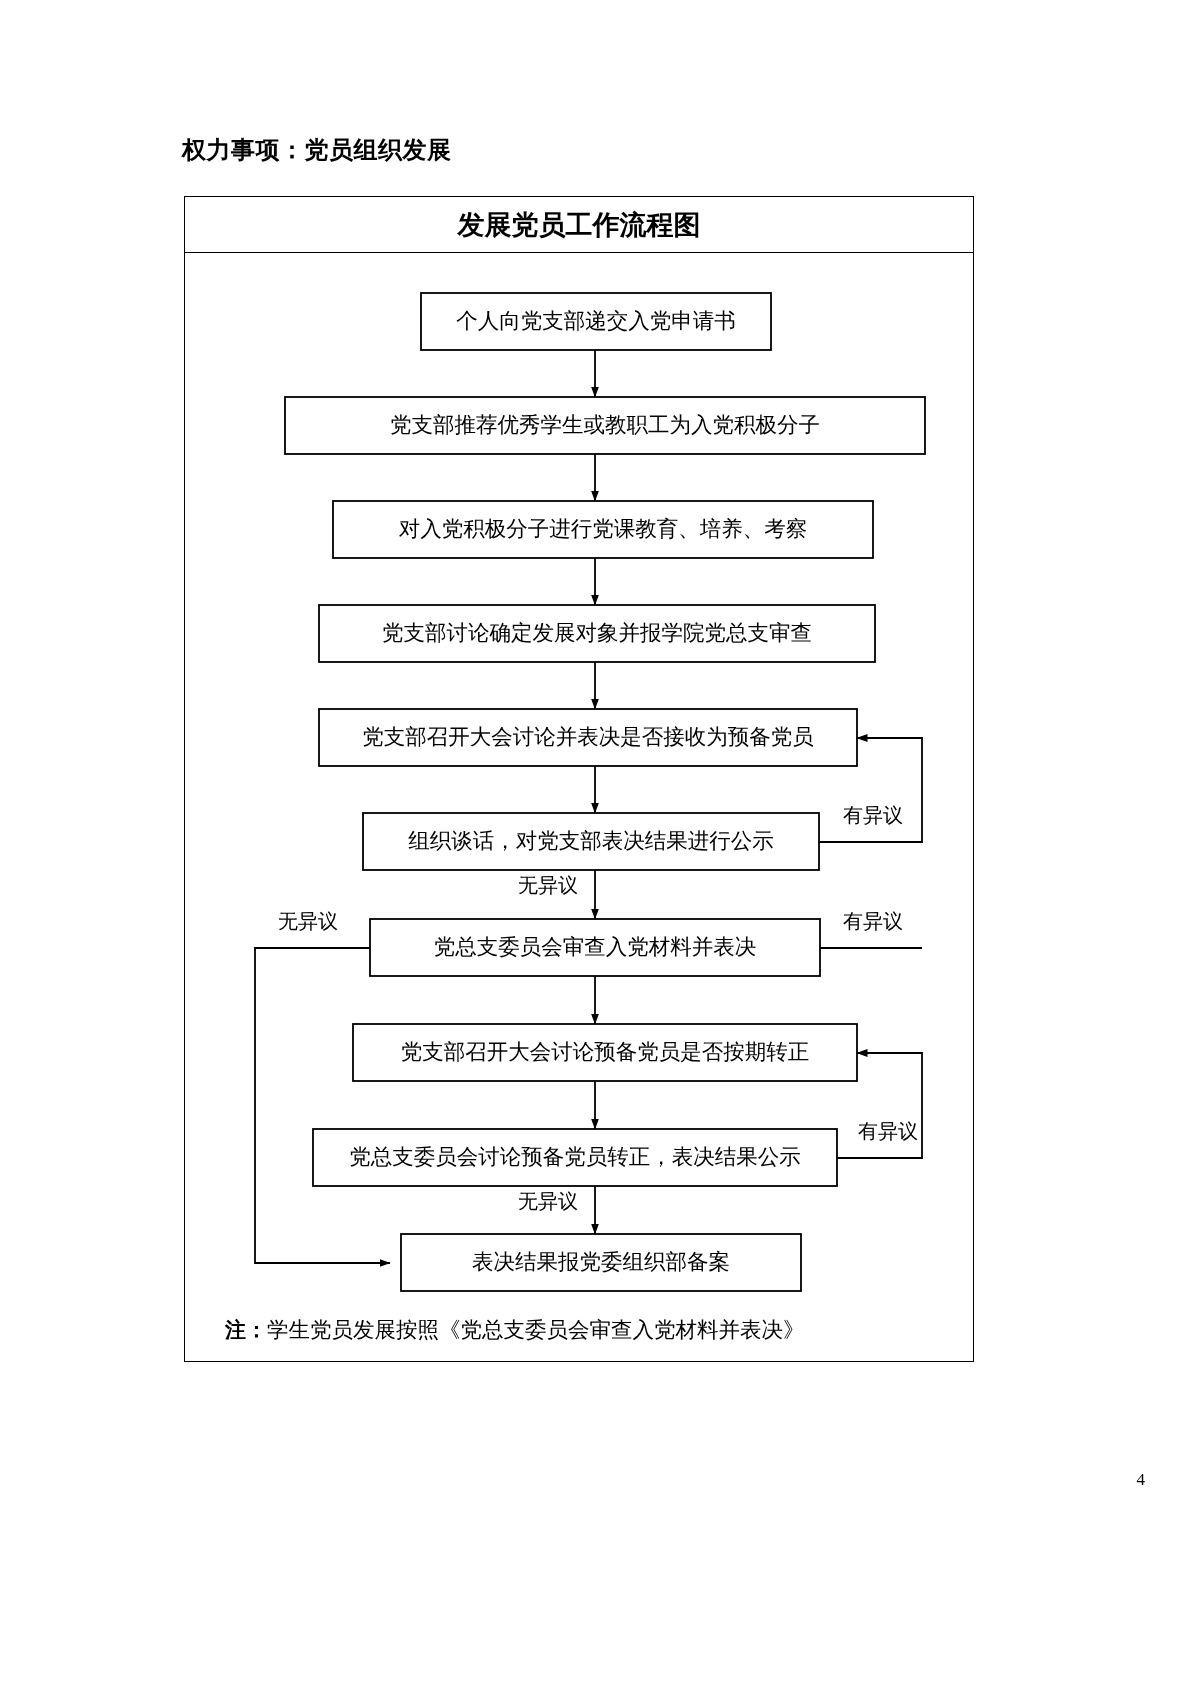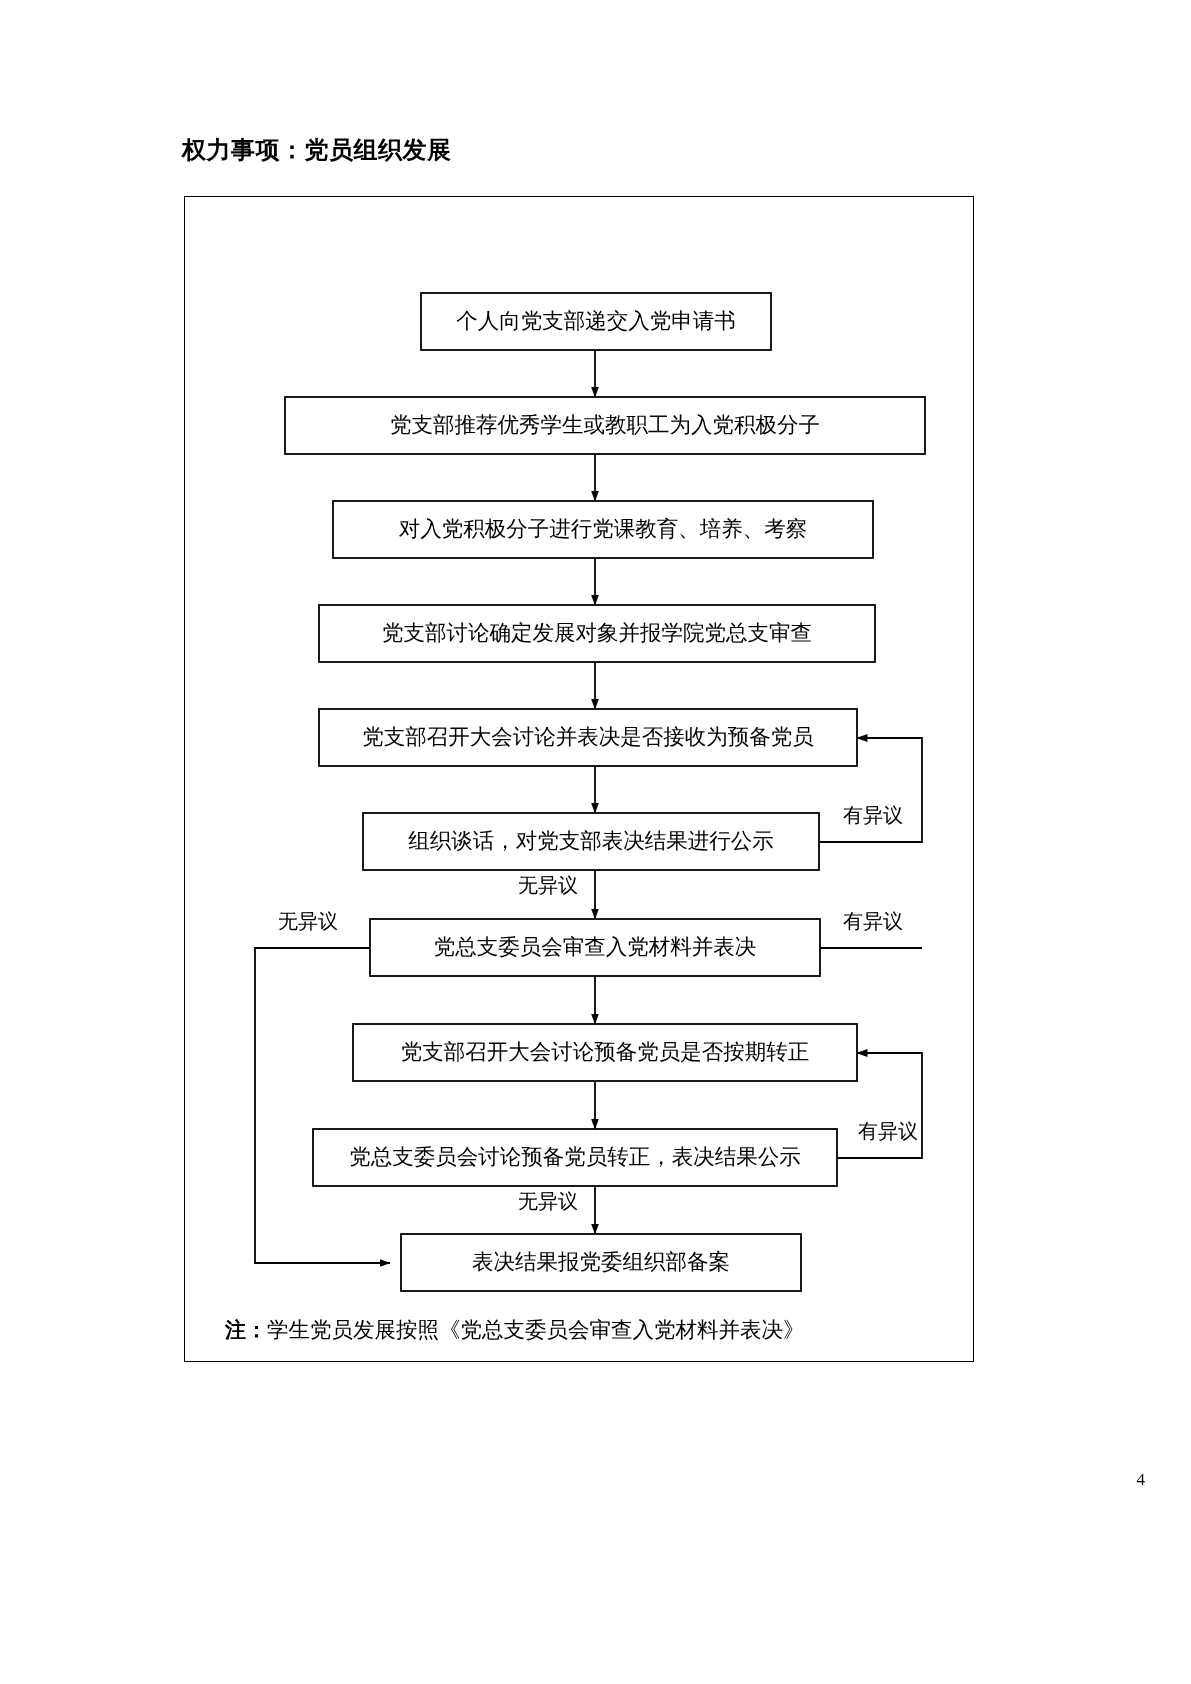--- a/index.html
+++ b/index.html
@@ -108,20 +108,21 @@
 </style>
 </head>
 <body>
 
 <div id="page">
 
   <div id="doc-heading">权力事项：党员组织发展</div>
 
   <div id="flow-frame">
 
+    <div id="chart-title">发展党员工作流程图</div>
 
     <svg id="chart-svg" viewBox="0 0 790 1166">
       <defs>
         <marker id="arrowhead" markerWidth="11" markerHeight="8" refX="10.5" refY="4" orient="auto" markerUnits="userSpaceOnUse">
           <path d="M0,0 L11,4 L0,8 z" fill="#000000"></path>
         </marker>
       </defs>
 
       <line class="edge-line" x1="410" y1="153" x2="410" y2="200" marker-end="url(#arrowhead)"></line>
       <line class="edge-line" x1="410" y1="257" x2="410" y2="304" marker-end="url(#arrowhead)"></line>

